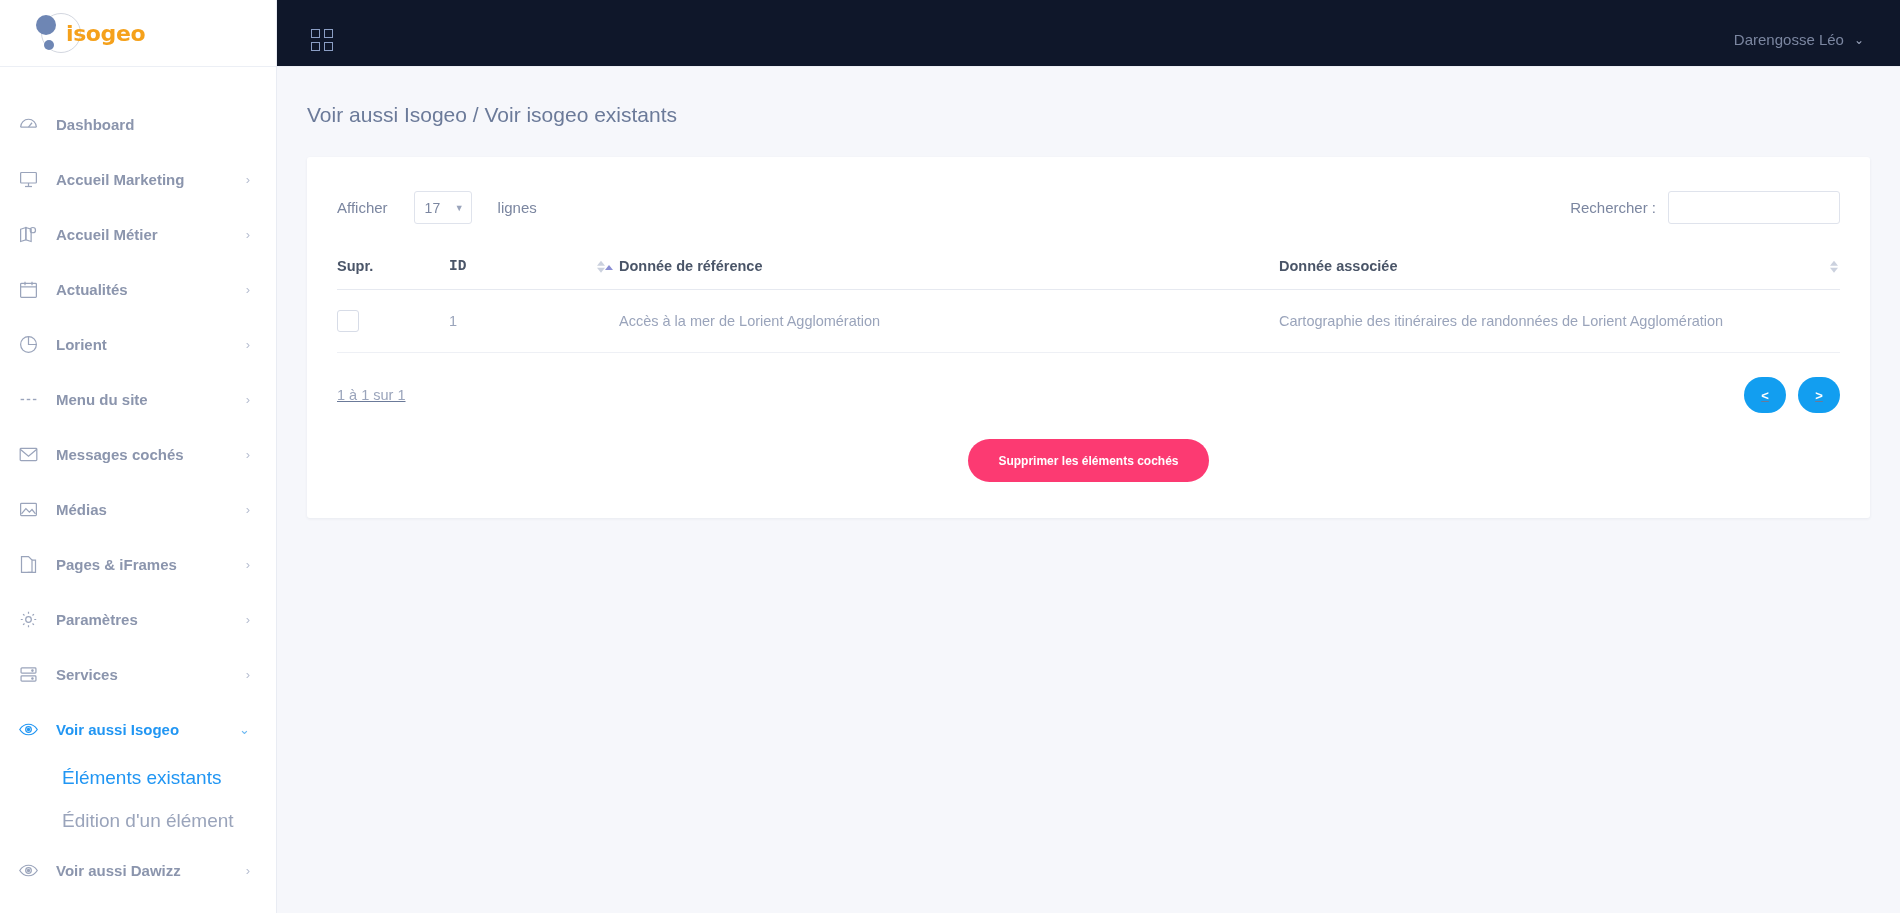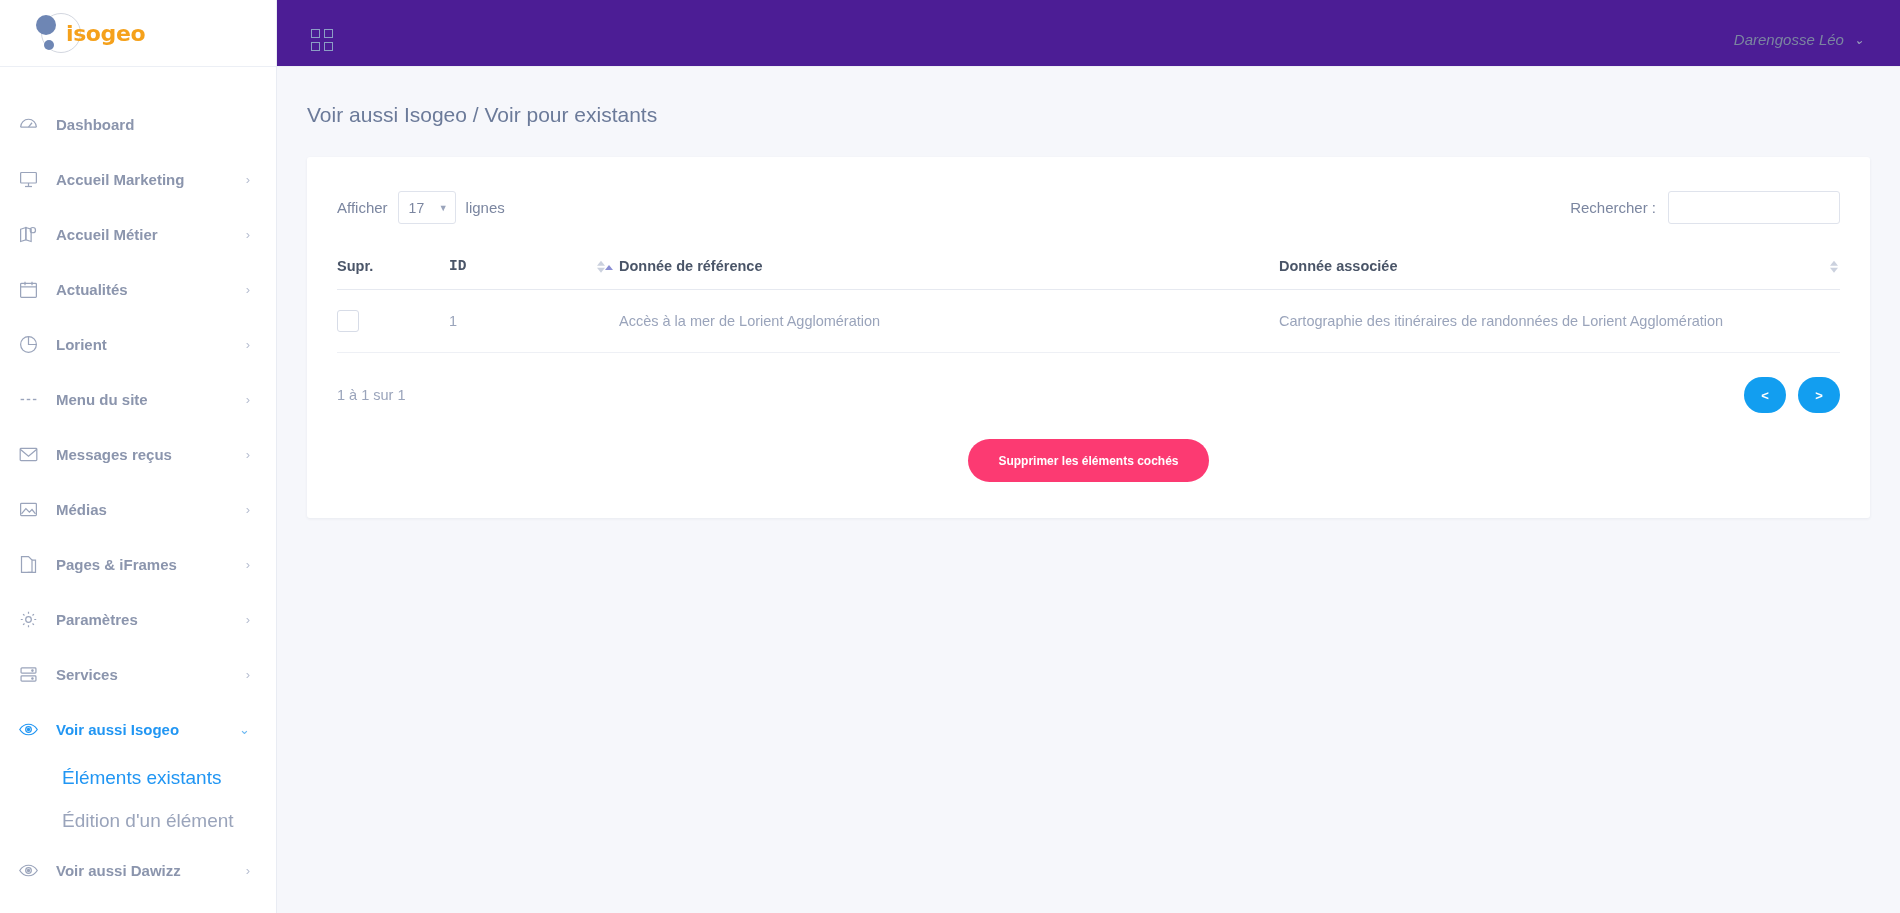--- a/index.html
+++ b/index.html
@@ -97,27 +97,26 @@
     flex: 1;
     height: 913px;
     display: flex;
     flex-direction: column;
     background: #f6f7fb;
     overflow: hidden;
   }
   .topbar {
     height: 67px;
     min-height: 67px;
-    background: #4c1d95;
+    background: #0f172a;
     border-bottom: 1px solid #eceff5;
     display: flex;
     align-items: center;
     justify-content: space-between;
     padding: 13px 36px 0 34px;
-    font-style: italic;
   }
   .grid-icon { display: grid; grid-template-columns: 9px 9px; gap: 4px; cursor: pointer; }
   .grid-icon i { width: 9px; height: 9px; border: 1.6px solid #8b9ec4; display: block; }
   .user-menu {
     display: flex; align-items: center; gap: 10px;
     font-size: 15px; color: #7b86a0; cursor: pointer;
   }
   .user-menu .chev { font-size: 12px; color: #9aa4bb; }
 
   .content { flex: 1; padding: 0 30px; overflow: hidden; }
@@ -134,21 +133,21 @@
     box-shadow: 0 1px 3px rgba(60,72,100,0.07);
     padding: 28px 30px 36px 30px;
   }
 
   .table-controls {
     display: flex;
     align-items: center;
     justify-content: space-between;
     padding: 6px 0 22px 0;
   }
-  .length-ctl { display: flex; align-items: center; gap: 10px; font-size: 15px; color: #7b86a0; }
+  .length-ctl { display: flex; align-items: center; gap: 26px; font-size: 15px; color: #7b86a0; }
   .fake-select {
     position: relative;
     width: 58px; height: 33px;
     border: 1px solid #dfe3ec;
     border-radius: 3px;
     background: #fff;
     display: flex; align-items: center;
     padding-left: 10px;
     font-size: 14px;
     color: #7b86a0;
@@ -220,20 +219,21 @@
     display: block;
     cursor: pointer;
   }
   .cell-link { color: #9aa4bb; text-decoration: none; cursor: pointer; }
 
   .table-footer {
     display: flex;
     align-items: center;
     justify-content: space-between;
     padding-top: 24px;
+    text-decoration: underline;
   }
   .dt-info { font-size: 14.5px; color: #9aa4bb; }
   .pager { display: flex; gap: 12px; }
   .pager button {
     width: 42px; height: 36px;
     background: #129ef0;
     border: none;
     border-radius: 19px;
     color: #fff;
     font-size: 13px;
@@ -351,21 +351,21 @@
         <span class="chev">›</span>
       </div>
 
       <div class="nav-item">
         <span class="ico">
           <svg width="21" height="21" viewBox="0 0 24 24" fill="none" stroke="currentColor" stroke-width="1.4">
             <rect x="2.5" y="5" width="19" height="14" rx="1"></rect>
               <path d="M2.5 6l9.5 8 9.5-8"></path>
           </svg>
         </span>
-        <span class="lbl">Messages reçus</span>
+        <span class="lbl">Messages cochés</span>
         <span class="chev">›</span>
       </div>
 
       <div class="nav-item">
         <span class="ico">
           <svg width="21" height="21" viewBox="0 0 24 24" fill="none" stroke="currentColor" stroke-width="1.4">
             <rect x="3" y="5" width="18" height="14" rx="1"></rect>
               <path d="M4 17l5-6 4 4 3-3 4 5"></path>
           </svg>
         </span>
@@ -450,21 +450,21 @@
         <i></i>
       </div>
       <div class="user-menu">
         <span>Darengosse Léo</span>
         <span class="chev">⌄</span>
       </div>
     </header>
 
     <div class="content">
 
-      <h1 class="page-title">Voir aussi Isogeo / Voir pour existants</h1>
+      <h1 class="page-title">Voir aussi Isogeo / Voir isogeo existants</h1>
 
       <section class="card">
 
         <div class="table-controls">
           <div class="length-ctl">
             <span>Afficher</span>
             <div class="fake-select">
               <span>17</span>
               <span class="caret">▼</span>
             </div>

